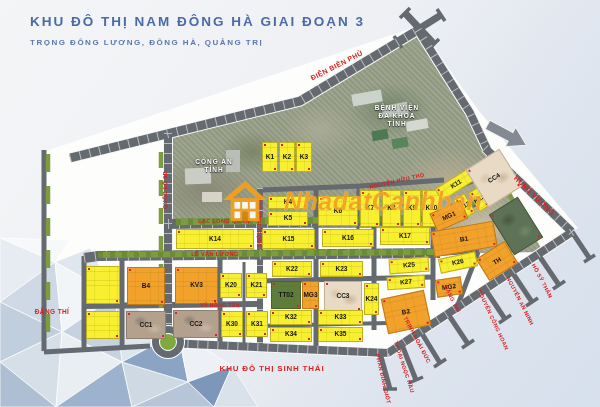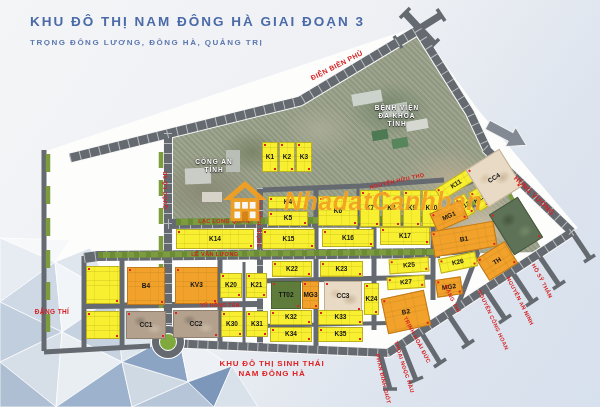--- a/index.html
+++ b/index.html
@@ -334,21 +334,20 @@
       <div>TỈNH</div>
   </div>
   <div class="lbl landmark" style="left:397px;top:116px;">
     <div>BỆNH VIỆN</div>
       <div>ĐA KHOA</div>
       <div>TỈNH</div>
   </div>
 
   <div class="lbl area-red" style="left:272px;top:369px;font-size:8px;">
     <div>KHU ĐÔ THỊ SINH THÁI</div>
-      <div>NAM ĐÔNG HÀ</div>
   </div>
 
   <div class="lbl street" style="left:337px;top:66px;font-size:7px;transform:translate(-50%,-50%) rotate(-27deg);">ĐIỆN BIÊN PHỦ</div>
   <div class="lbl street" style="left:534px;top:196px;font-size:7px;transform:translate(-50%,-50%) rotate(44deg);">HÙNG VƯƠNG</div>
   <div class="lbl street" style="left:397px;top:181px;transform:translate(-50%,-50%) rotate(-13deg);">NGUYỄN HỮU THỌ</div>
   <div class="lbl street" style="left:165px;top:190px;transform:translate(-50%,-50%) rotate(-90deg);">QUỐC LỘ 9D</div>
   <div class="lbl street" style="left:259px;top:221px;font-size:5px;transform:translate(-50%,-50%) rotate(90deg);">TRẦN BÌNH TRỌNG</div>
   <div class="lbl street" style="left:224px;top:221px;">LẠC LONG QUÂN</div>
   <div class="lbl street" style="left:215px;top:254px;">LÊ VĂN LƯƠNG</div>
   <div class="lbl street" style="left:220px;top:305px;font-size:5px;">VŨ HỒNG TẤN</div>

